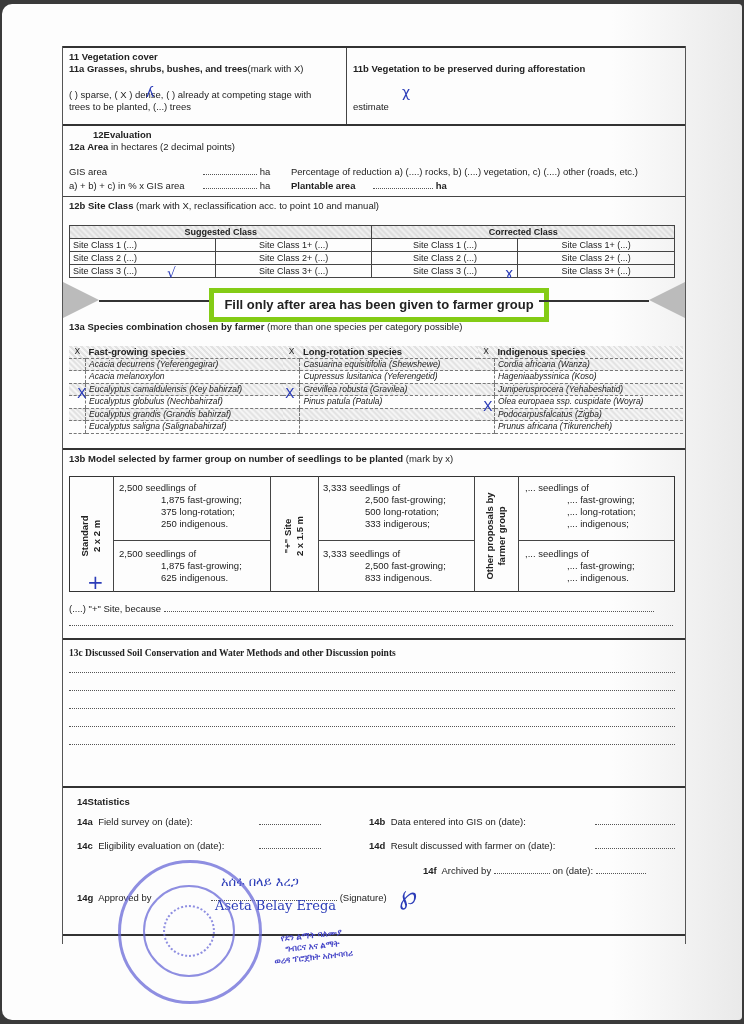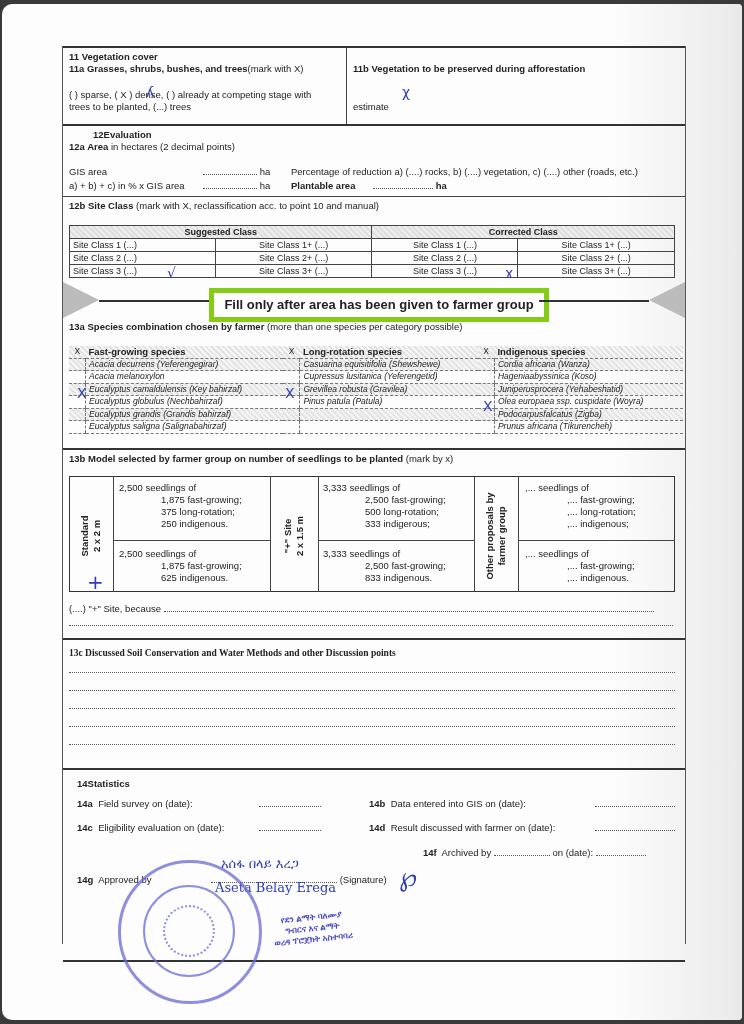--- a/index.html
+++ b/index.html
@@ -232,21 +232,21 @@
 
   <div class="sec" style="top:592px;height:112px;">
     <div class="t b" style="left:6px;top:7px;font-family:Liberation Serif, serif;">13c Discussed Soil Conservation and Water Methods and other Discussion points</div>
     <div class="t" style="left:6px;top:24px;"><span class="dots" style="width:606px;"></span></div>
     <div class="t" style="left:6px;top:42px;"><span class="dots" style="width:606px;"></span></div>
     <div class="t" style="left:6px;top:60px;"><span class="dots" style="width:606px;"></span></div>
     <div class="t" style="left:6px;top:78px;"><span class="dots" style="width:606px;"></span></div>
     <div class="t" style="left:6px;top:96px;"><span class="dots" style="width:606px;"></span></div>
   </div>
 
-  <div class="sec" style="top:722px;height:194px;border-bottom:2px solid #333;">
+  <div class="sec" style="top:740px;height:150px;border-bottom:2px solid #333;">
     <div class="t b" style="left:14px;top:8px;">14Statistics</div>
 
     <div class="t" style="left:14px;top:28px;"><span class="b">14a</span>&nbsp; <span>Field survey on (date):</span></div>
     <div class="t" style="left:196px;top:28px;"><span class="dots" style="width:62px;"></span></div>
     <div class="t" style="left:306px;top:28px;"><span class="b">14b</span>&nbsp; <span>Data entered into GIS on (date):</span></div>
     <div class="t" style="left:532px;top:28px;"><span class="dots" style="width:80px;"></span></div>
 
     <div class="t" style="left:14px;top:52px;"><span class="b">14c</span>&nbsp; <span>Eligibility evaluation on (date):</span></div>
     <div class="t" style="left:196px;top:52px;"><span class="dots" style="width:62px;"></span></div>
     <div class="t" style="left:306px;top:52px;"><span class="b">14d</span>&nbsp; <span>Result discussed with farmer on (date):</span></div>

